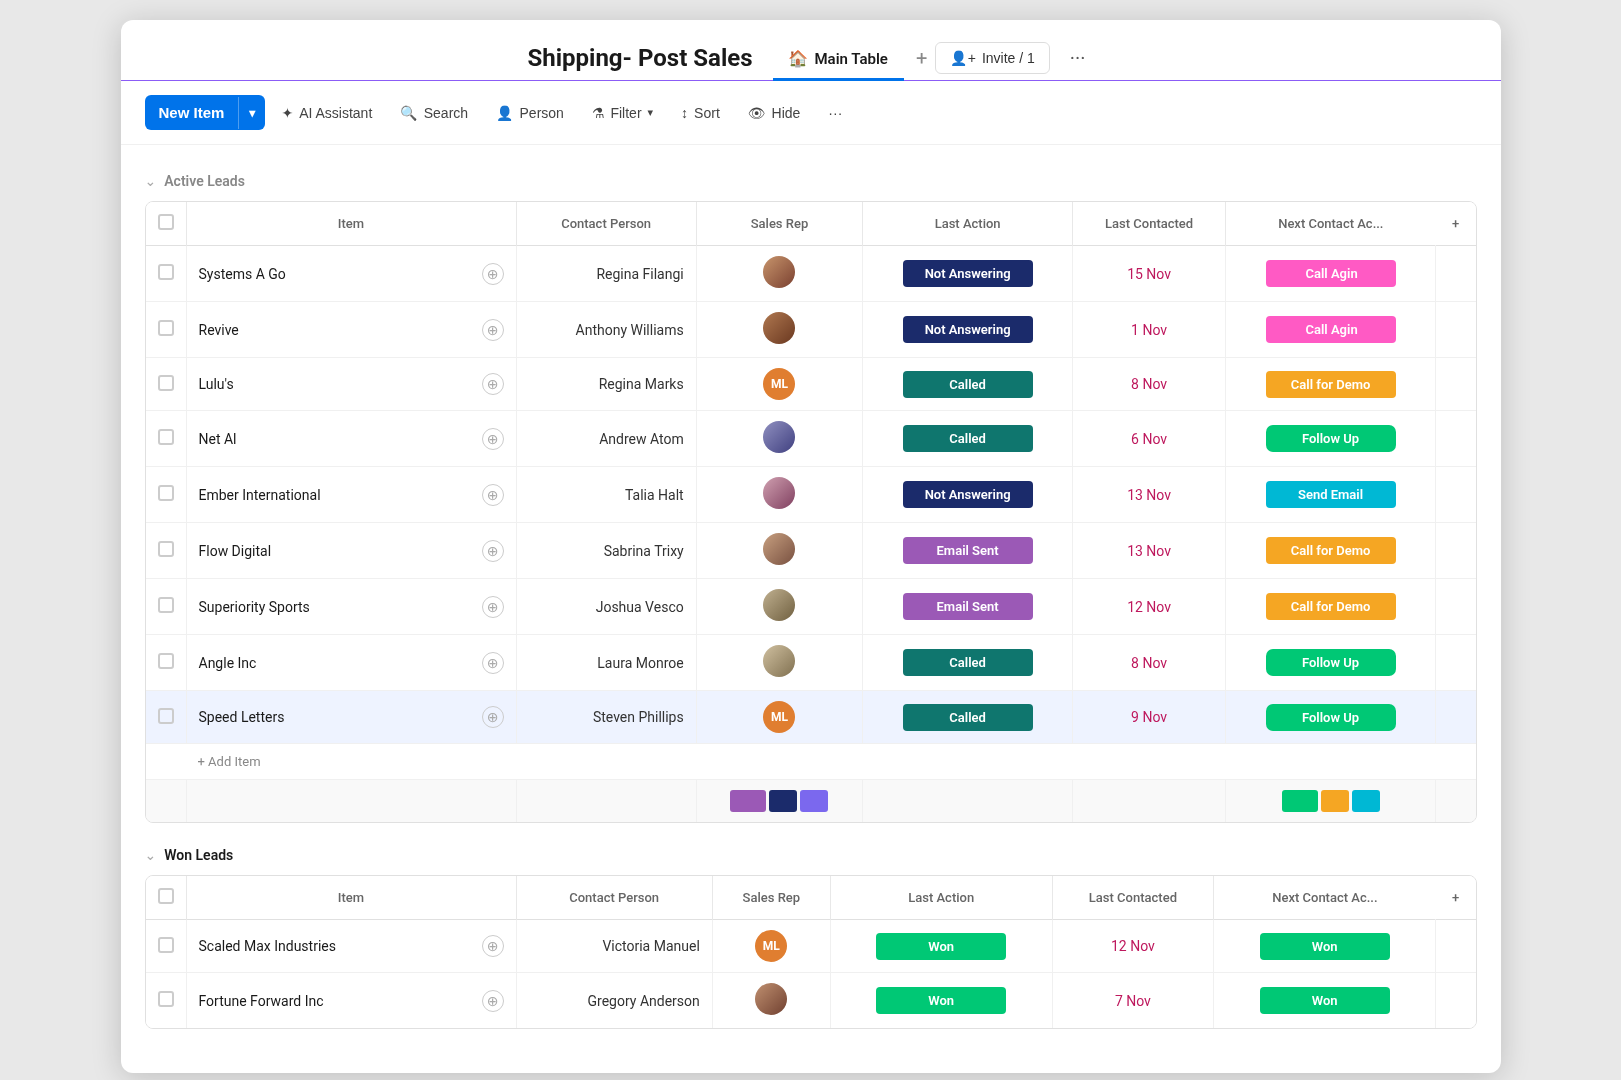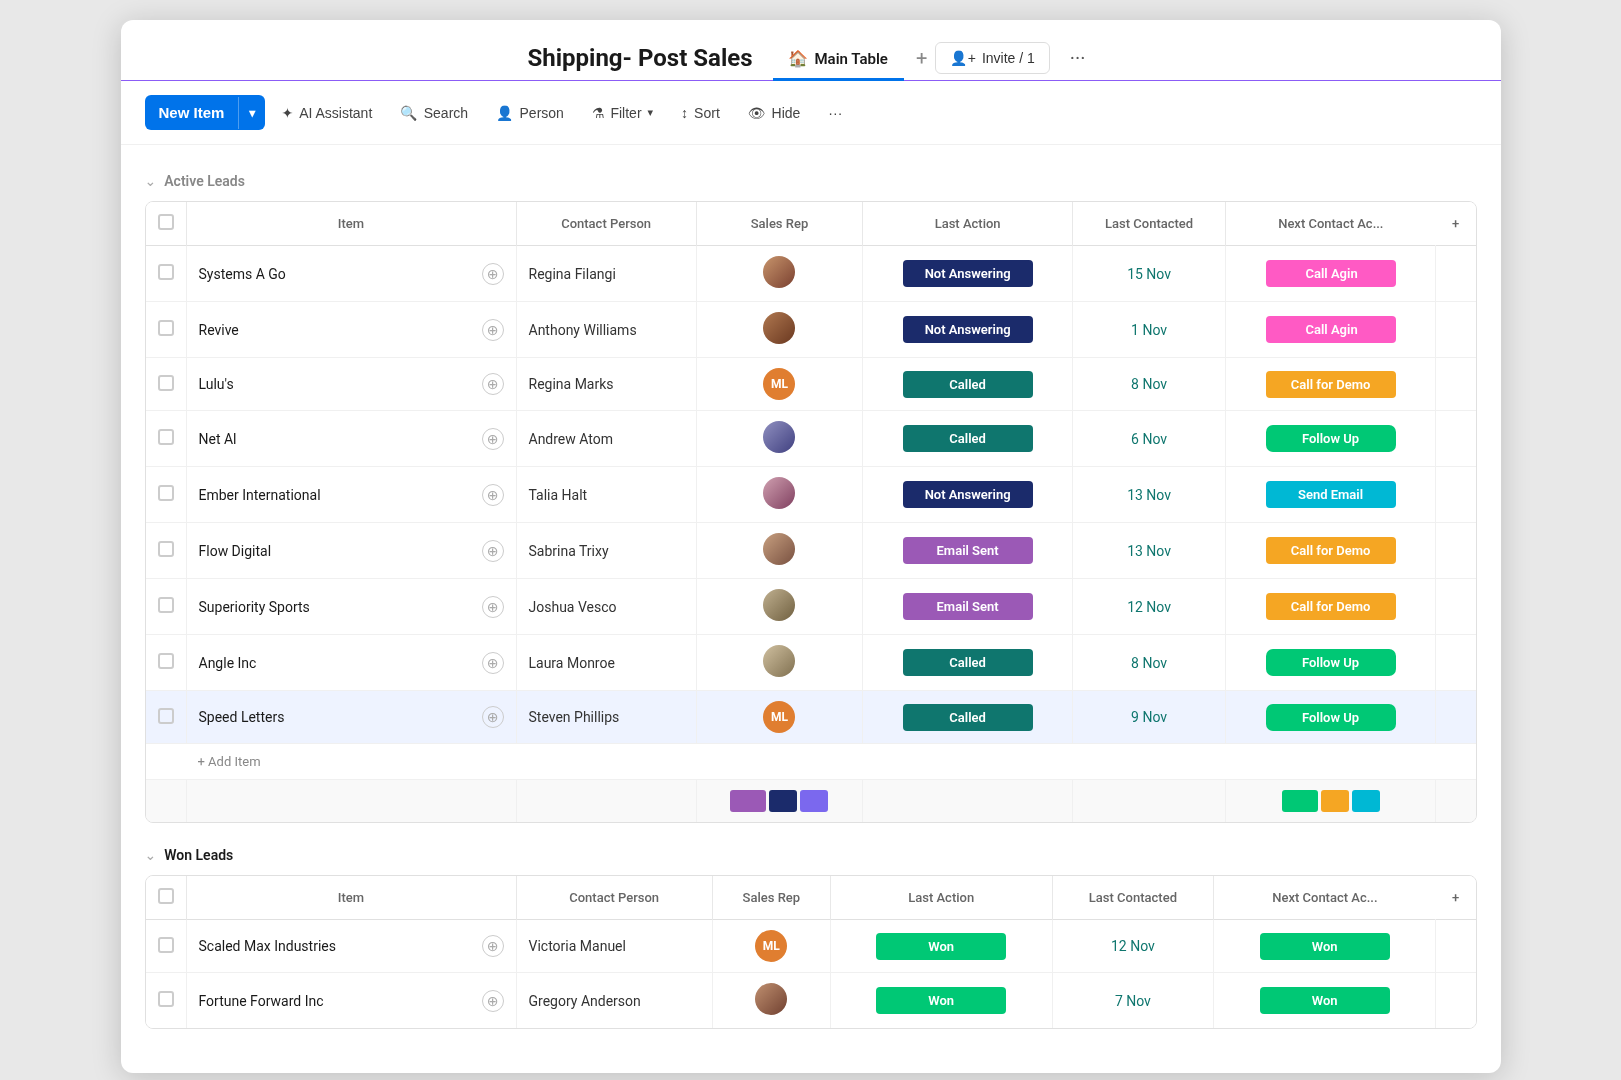--- a/index.html
+++ b/index.html
@@ -234,21 +234,21 @@
       display: flex;
       align-items: center;
       justify-content: center;
       color: #aaa;
       font-size: 14px;
       cursor: pointer;
       margin-left: auto;
       flex-shrink: 0;
     }
     .contact-cell {
-      text-align: left;
+      text-align: right;
       color: #333;
     }
     .avatar {
       width: 32px;
       height: 32px;
       border-radius: 50%;
       display: inline-flex;
       align-items: center;
       justify-content: center;
       font-size: 12px;
@@ -285,21 +285,21 @@
       text-align: center;
       width: 130px;
     }
     .next-call-again { background: #ff5ac4; padding-left: 16px; }
     .next-call-demo { background: #f5a623; }
     .next-follow-up { background: #00c875; border-radius: 7px; }
     .next-send-email { background: #00b8d4; }
     .next-won { background: #00c875; }
     .date-cell {
       text-align: center;
-      color: #0f766e;
+      color: #be185d;
     }
     .add-row {
       display: flex;
       align-items: center;
       padding: 10px 52px;
       color: #888;
       font-size: 13px;
       cursor: pointer;
       background: #fff;
     }

